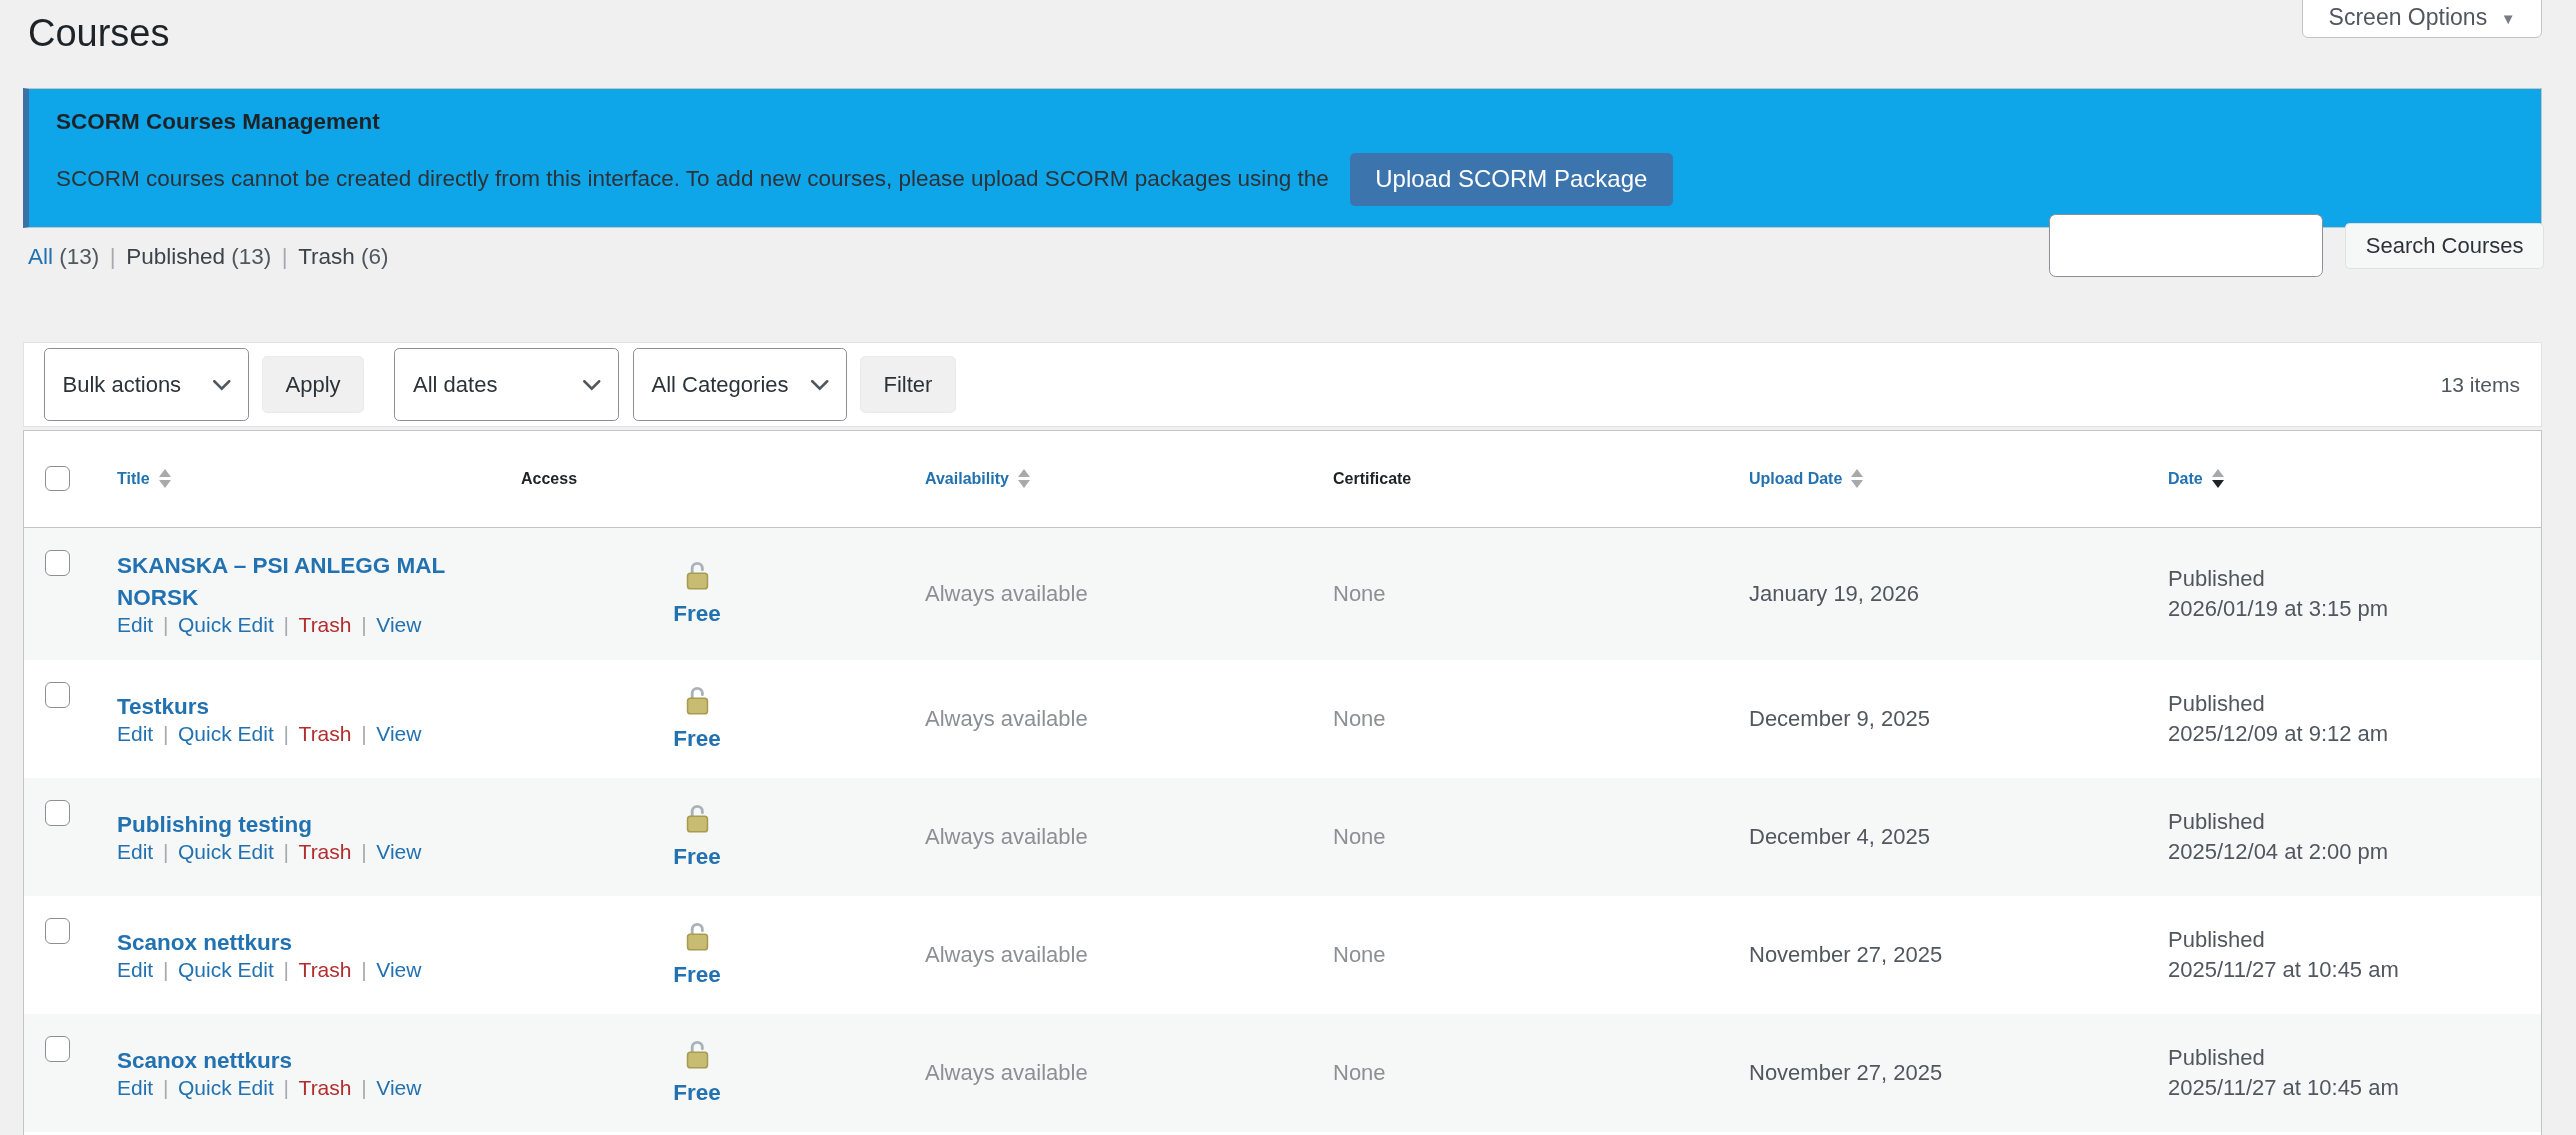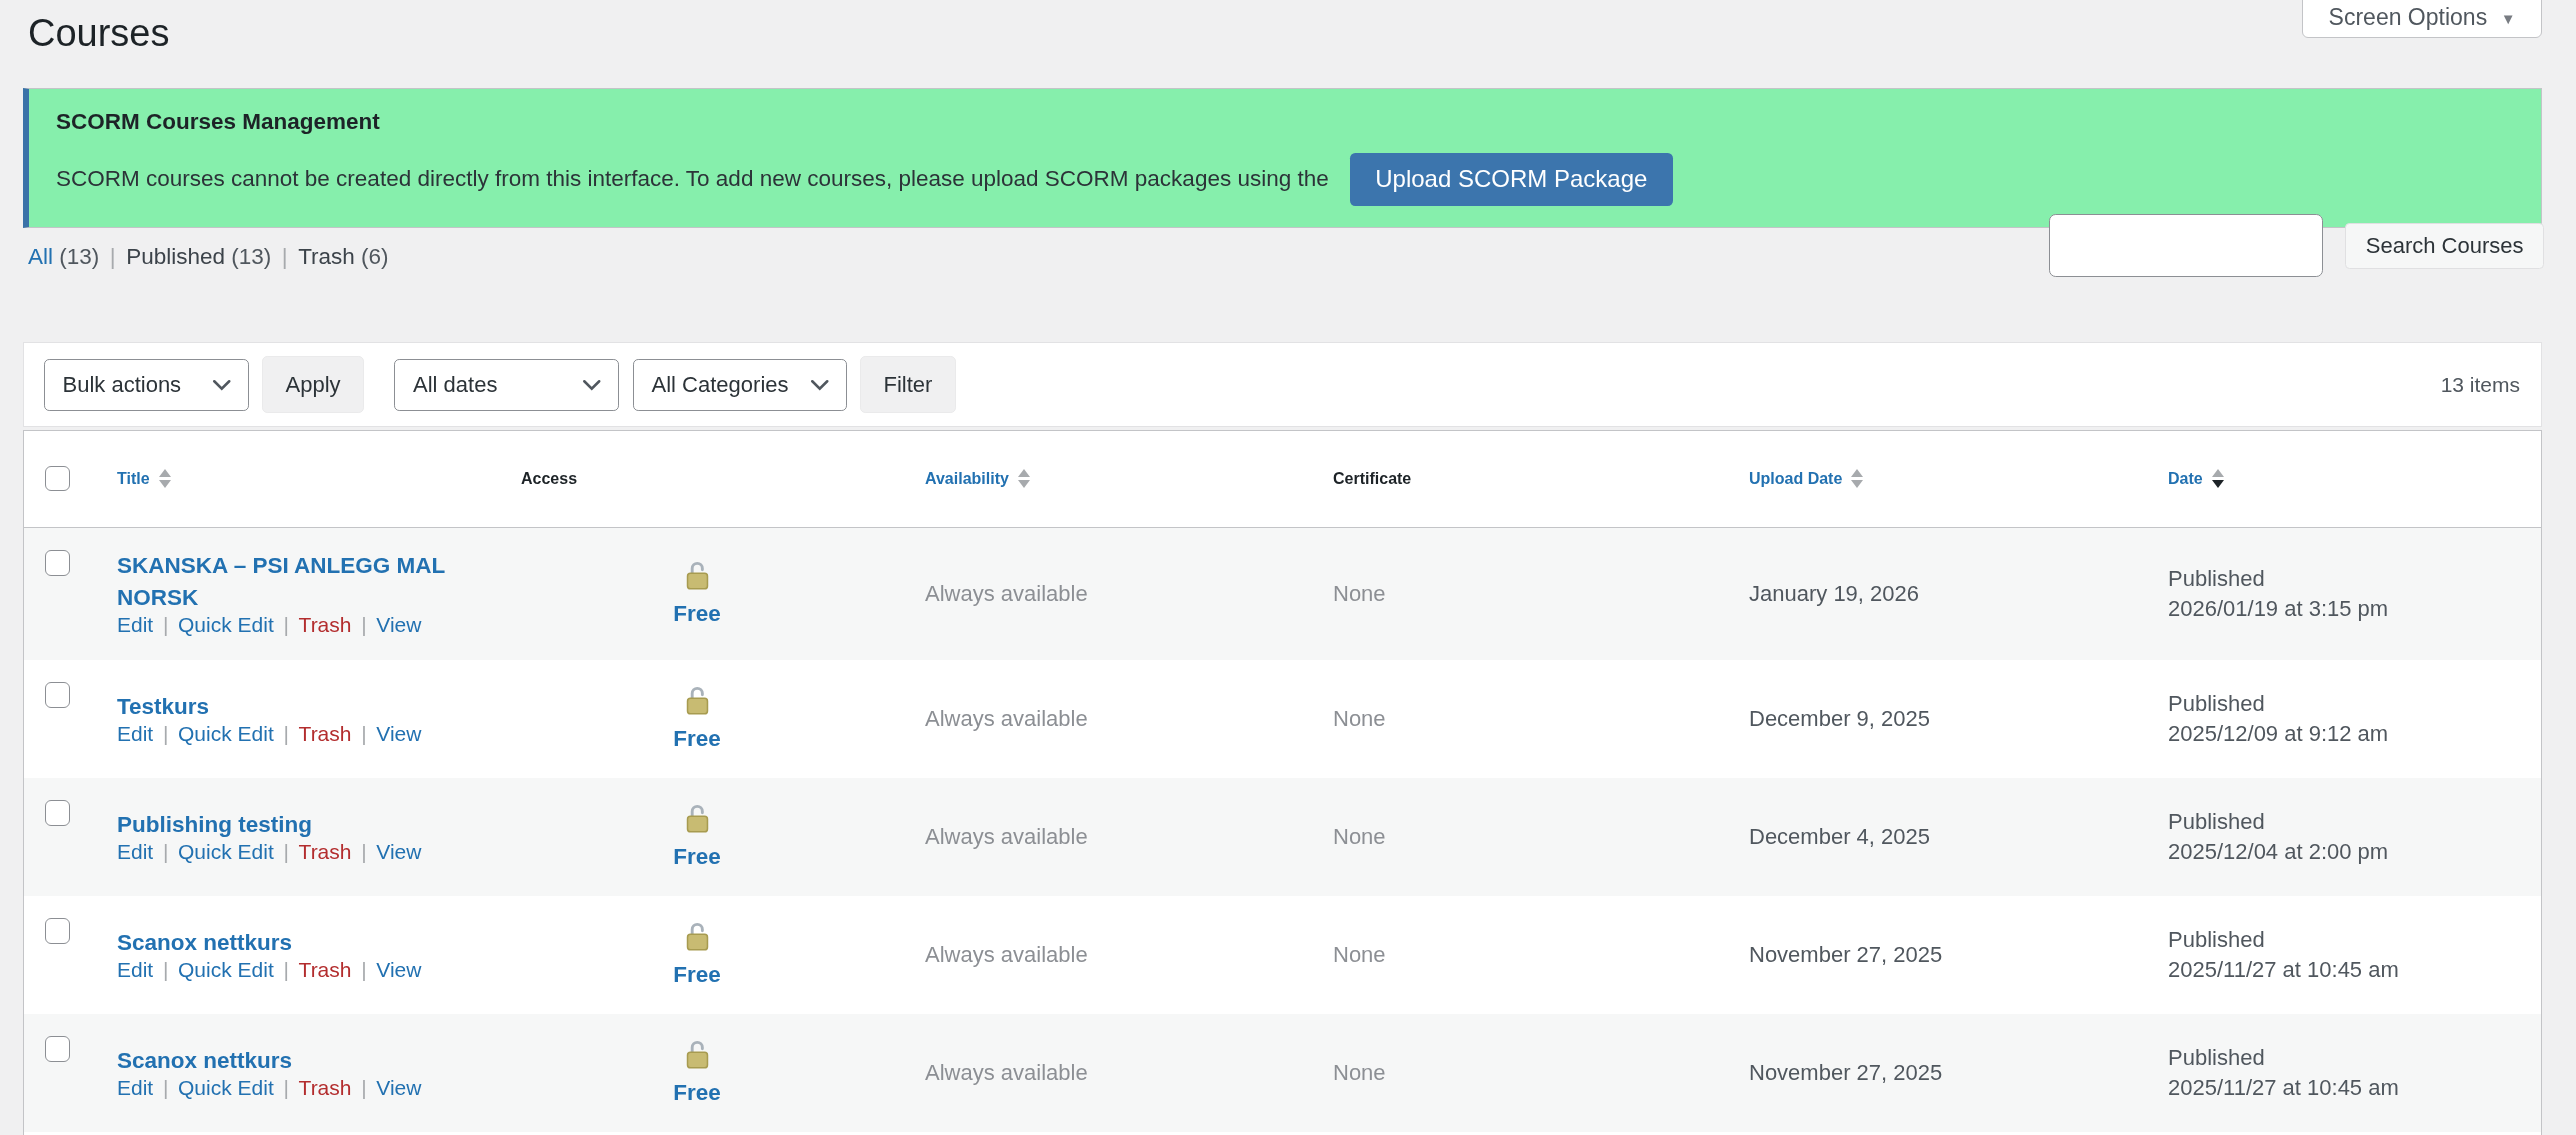--- a/index.html
+++ b/index.html
@@ -34,21 +34,21 @@
     align-items: center;
     gap: 13.5px;
     cursor: pointer;
   }
   .screen-options .caret { font-size: 15px; color: #787c82; padding-top: 22.5px; }
   .screen-options .so-label { padding-top: 19.5px; }
 
   
   .notice {
     margin: 33px 34px 0 23px;
-    background: #86efac;
+    background: #0ea5e9;
     border: 0.7px solid #c3c4c7;
     border-left: 6.7px solid #3a72a8;
     padding: 19.5px 27px 21px 27px;
   }
   .notice-heading { font-size: 22.5px; font-weight: 700; color: #1d2327; }
   .notice-line {
     margin-top: 18px;
     display: flex;
     align-items: center;
     gap: 21px;
@@ -115,21 +115,21 @@
   .toolbar {
     margin: 72px 34px 0 23px;
     height: 85px;
     background: #fff;
     border: 0.7px solid #e2e2e4;
     display: flex;
     align-items: center;
     padding: 0 19.5px;
   }
   .select {
-    height: 52px;
+    height: 73px;
     background: #fff;
     border: 1.5px solid #8c8f94;
     border-radius: 5.2px;
     display: flex;
     align-items: center;
     justify-content: space-between;
     gap: 15px;
     padding: 0 16.5px 0 18px;
     font-size: 22px;
     color: #2c3338;

